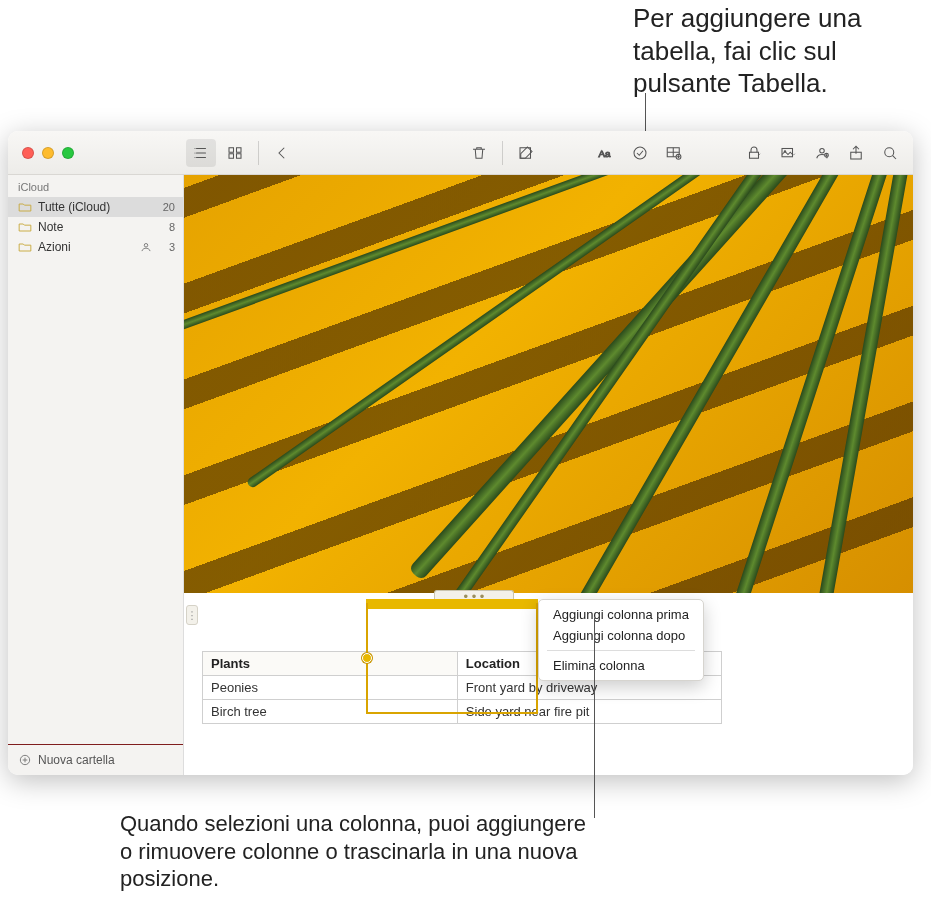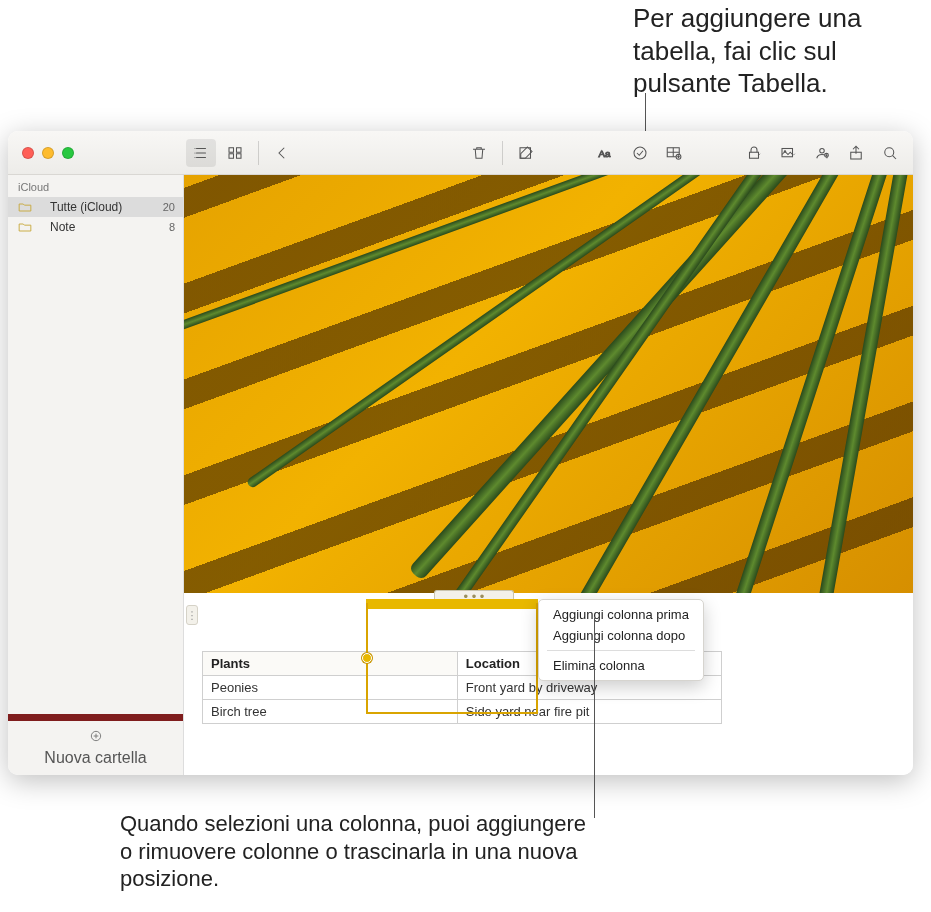--- a/index.html
+++ b/index.html
@@ -112,31 +112,30 @@
     padding: 3px 8px 3px 10px;
     gap: 6px;
     color: #333;
   }
   .sb-item.selected { background: #dcdcdc; }
   .sb-item .folder-ic {
     width: 14px; height: 11px;
     display:inline-block;
   }
   .sb-item .folder-ic svg { width:14px; height:11px; }
-  .sb-item .label { flex: 1; white-space: nowrap; overflow: hidden; text-overflow: ellipsis; margin-left: 12px; }
+  .sb-item .label { flex: 1; white-space: nowrap; overflow: hidden; text-overflow: ellipsis; }
   .sb-item .shared-ic { width:14px; height:14px; }
   .sb-item .count { color:#666; font-size:11px; min-width: 16px; text-align:right; }
   .sb-footer {
     margin-top: auto;
     padding: 8px 10px;
     display:flex; align-items:center; gap:6px;
     color:#555;
-    font-size: 16px;
-    border-top: 7px solid #7f1d1d;
-    flex-direction: column;
+    font-size: 12px;
+    border-top: 1px solid #7f1d1d;
   }
   .content {
     flex: 1;
     background: #fff;
     position: relative;
     overflow: hidden;
   }
   .note-image {
     width: 100%;
     height: 418px;
@@ -409,20 +408,35 @@
       <div class="sb-item">
         <span class="folder-ic">
           <svg viewBox="0 0 24 18">
               <path d="M2 3h7l2 2h11v10H2z" fill="none" stroke="#c8a93d" stroke-width="1.6"></path>
             </svg>
         </span>
         <span class="label">Note</span>
         <span class="count">8</span>
       </div>
 
+      <div class="sb-item">
+        <span class="folder-ic">
+          <svg viewBox="0 0 24 18">
+              <path d="M2 3h7l2 2h11v10H2z" fill="none" stroke="#c8a93d" stroke-width="1.6"></path>
+            </svg>
+        </span>
+        <span class="label">Azioni</span>
+        <span class="shared-ic">
+          <svg viewBox="0 0 24 24" width="14" height="14">
+              <circle cx="12" cy="9" r="3" fill="none" stroke="#777" stroke-width="1.6"></circle>
+              <path d="M5 19c1-4 5-5 7-5s6 1 7 5" fill="none" stroke="#777" stroke-width="1.6"></path>
+            </svg>
+        </span>
+        <span class="count">3</span>
+      </div>
 
 
       <div class="sb-footer">
         <svg viewBox="0 0 24 24" width="14" height="14">
             <circle cx="12" cy="12" r="8" fill="none" stroke="#777" stroke-width="1.6"></circle>
             <path d="M12 8v8M8 12h8" stroke="#777" stroke-width="1.6"></path>
           </svg>
         <span>Nuova cartella</span>
       </div>
     </div>

